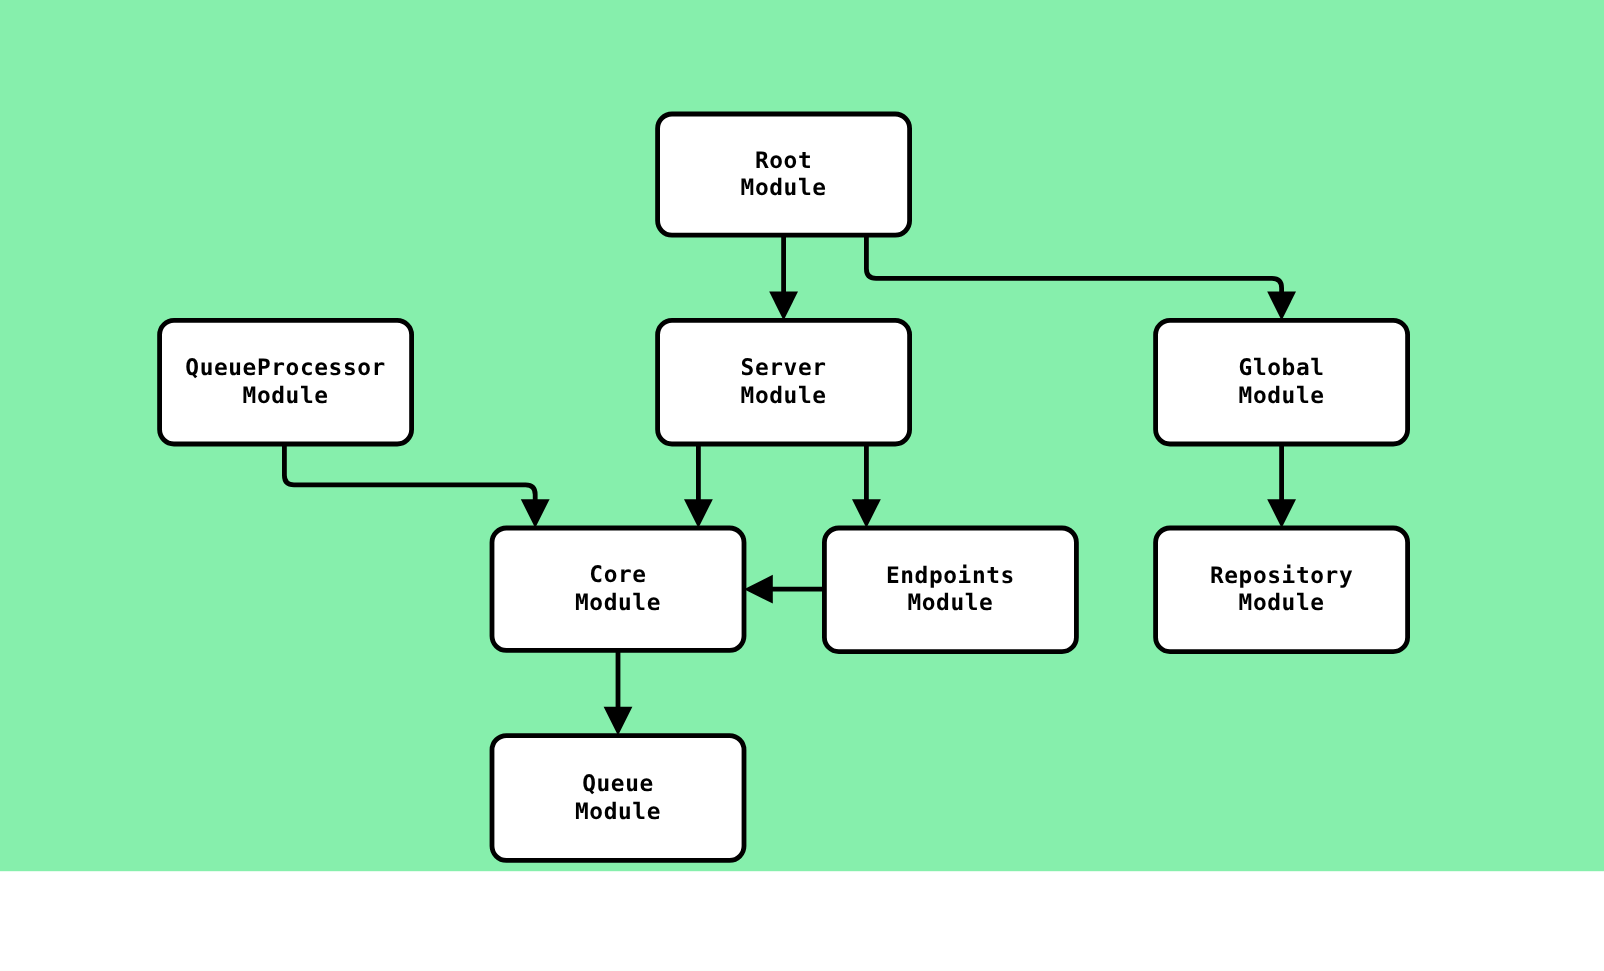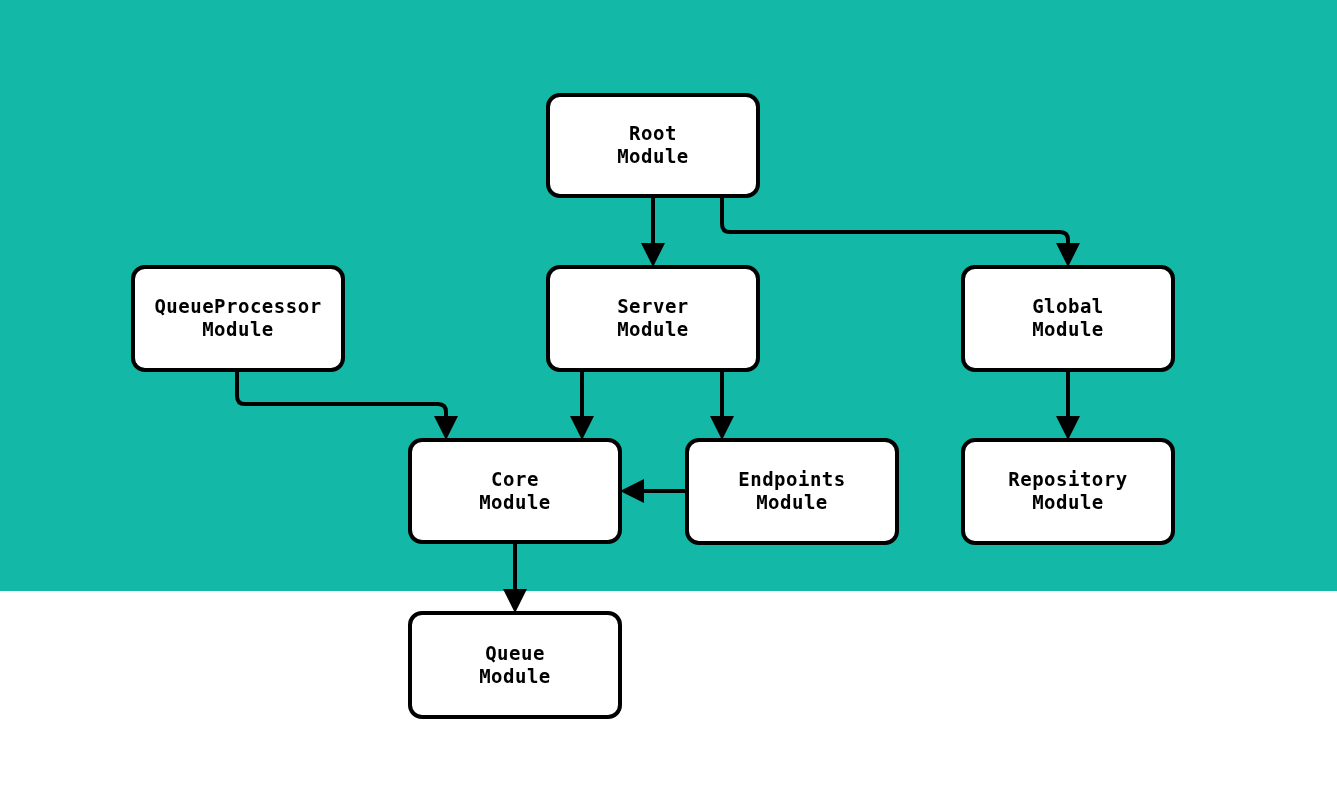--- a/index.html
+++ b/index.html
@@ -10,22 +10,22 @@
   }
   body {
     width: 1337px;
     height: 809px;
     overflow: hidden;
     font-family: "DejaVu Sans Mono", "Liberation Mono", monospace;
   }
   #diagram-root {
     position: relative;
     width: 1337px;
-    height: 591px;
-    background: #14b8a6;
+    height: 726px;
+    background: #86efac;
   }
   svg#diagram-canvas {
     display: block;
     width: 1337px;
     height: 809px;
   }
   .node-box {
     fill: #ffffff;
     stroke: #000000;
     stroke-width: 4;

